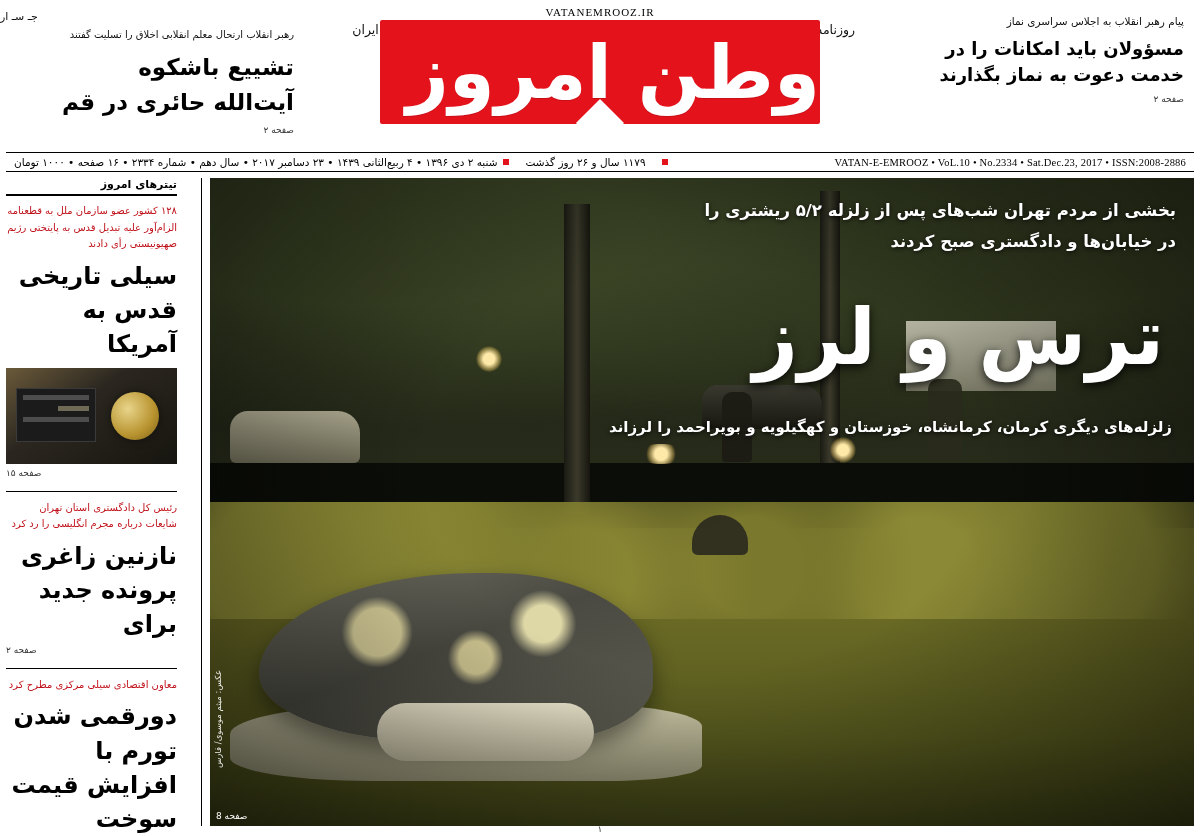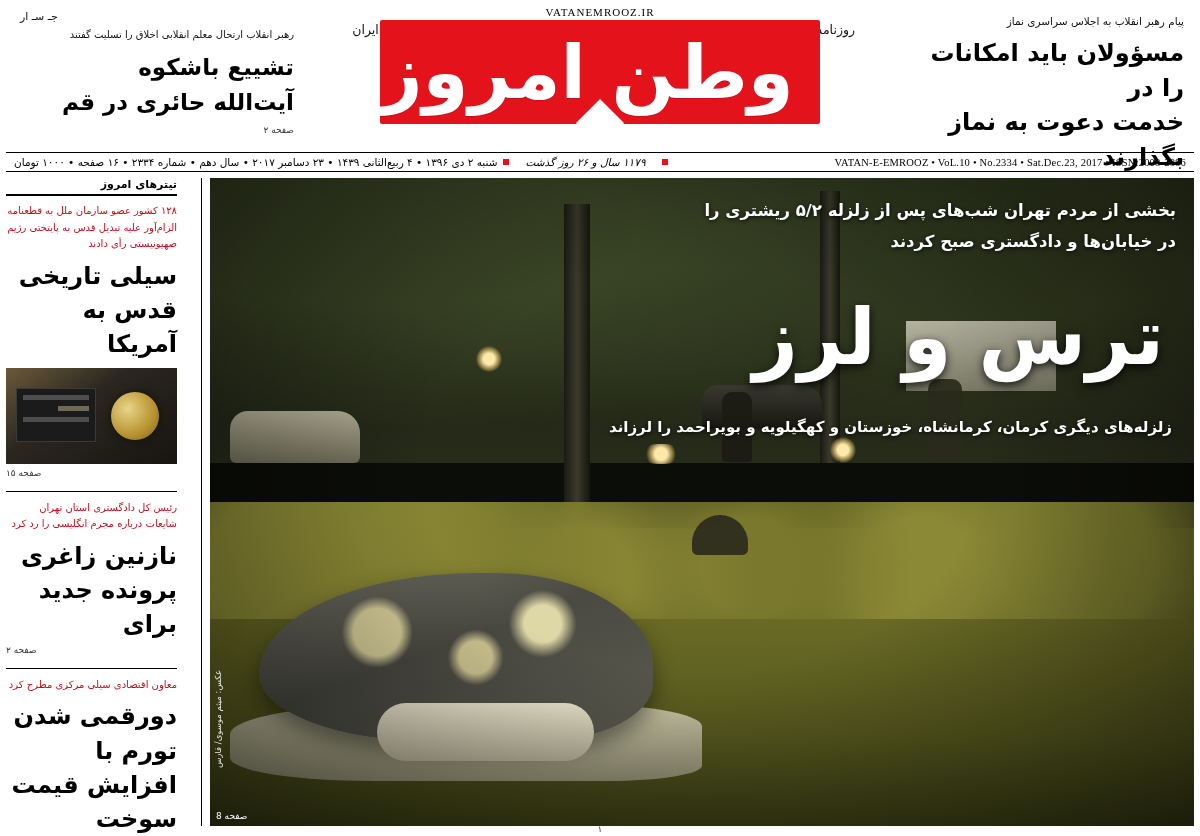--- a/index.html
+++ b/index.html
@@ -31,40 +31,40 @@
     align-items: flex-start;
   }
   .mast-right {
     width: 300px;
     padding: 14px 16px 0 6px;
     box-sizing: border-box;
     text-align: right;
   }
   .mast-left {
     width: 300px;
-    padding: 10px 6px 0 20px;
+    padding: 10px 6px 0 0;
     box-sizing: border-box;
     text-align: left;
     direction: rtl;
   }
   .mast-center {
     flex: 1;
     position: relative;
     text-align: center;
     padding-top: 6px;
   }
   .kicker {
     font-size: 10.5px;
     color: #111;
     line-height: 1.5;
     margin-bottom: 6px;
     font-weight: 400;
   }
   .mast-right .headline-small {
-    font-size: 24px;
+    font-size: 18px;
     font-weight: bold;
     line-height: 1.45;
     color: #000;
     letter-spacing: -0.3px;
   }
   .mast-right .headline-small span { display: block; }
   .pagemark {
     font-size: 9px;
     color: #333;
     margin-top: 6px;
@@ -104,21 +104,21 @@
     position: relative;
     background: #e4121b;
     height: 104px;
     border-radius: 2px;
     overflow: hidden;
   }
   .logo-text {
     position: absolute;
     left: 0; right: 0;
     top: 2px;
-    text-align: left;
+    text-align: right;
     color: #fff;
     font-size: 74px;
     font-weight: bold;
     line-height: 100px;
     letter-spacing: -2px;
     font-family: "DejaVu Sans", sans-serif;
     text-shadow: 0 1px 0 rgba(0,0,0,0.12);
   }
   .logo-notch {
     position: absolute;
@@ -163,21 +163,20 @@
     font-family: "Liberation Serif", serif;
     direction: ltr;
     letter-spacing: 0.2px;
     white-space: nowrap;
   }
   .infobar .spacer { flex: 1; }
   .infobar .mid {
     font-size: 10.5px;
     white-space: nowrap;
     padding: 0 10px;
-    font-style: italic;
   }
   .infobar .right-fa {
     font-size: 10.5px;
     white-space: nowrap;
   }
   .redsq {
     display: inline-block;
     width: 6px; height: 6px;
     background: #e4121b;
     margin: 0 6px;

